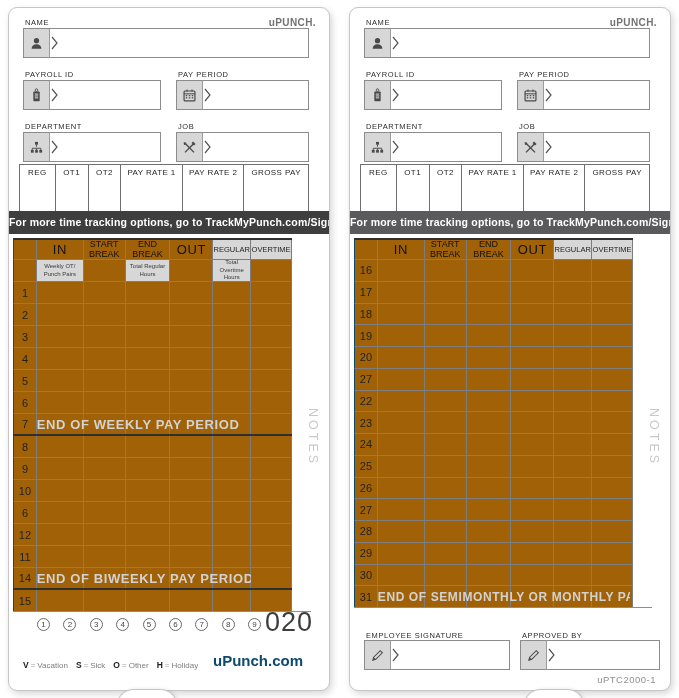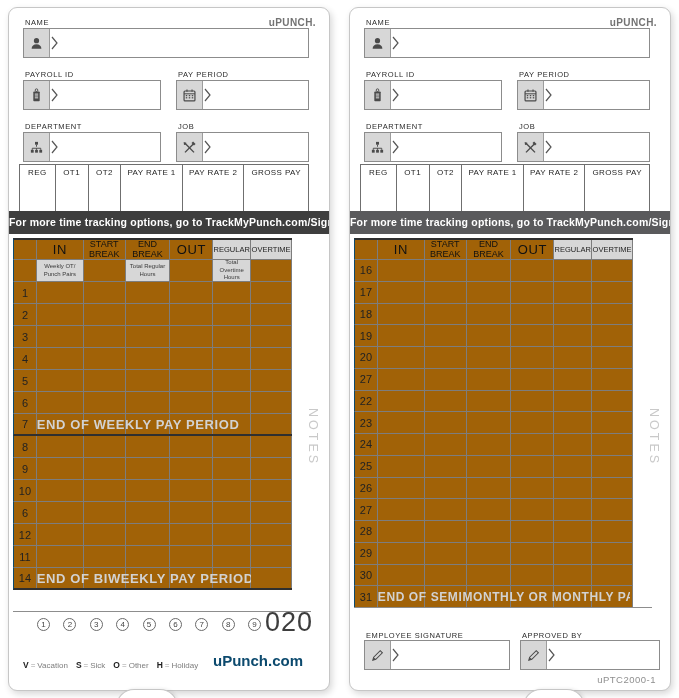--- a/index.html
+++ b/index.html
@@ -320,20 +320,29 @@
           <div class="prow thick">
             <div class="pcell num">14</div>
             <div class="pcell"></div>
             <div class="pcell"></div>
             <div class="pcell"></div>
             <div class="pcell"></div>
             <div class="pcell"></div>
             <div class="pcell"></div>
             <div class="wm">END OF BIWEEKLY PAY PERIOD</div>
           </div>
+          <div class="prow">
+            <div class="pcell num">15</div>
+            <div class="pcell"></div>
+            <div class="pcell"></div>
+            <div class="pcell"></div>
+            <div class="pcell"></div>
+            <div class="pcell"></div>
+            <div class="pcell"></div>
+          </div>
         </div>
     </div>
     <div class="endline" style="top:603px"></div>
 
     <div class="notes">NOTES</div>
 
     <div class="circles">
         <span class="circ">1</span>
         <span class="circ">2</span>
         <span class="circ">3</span>

